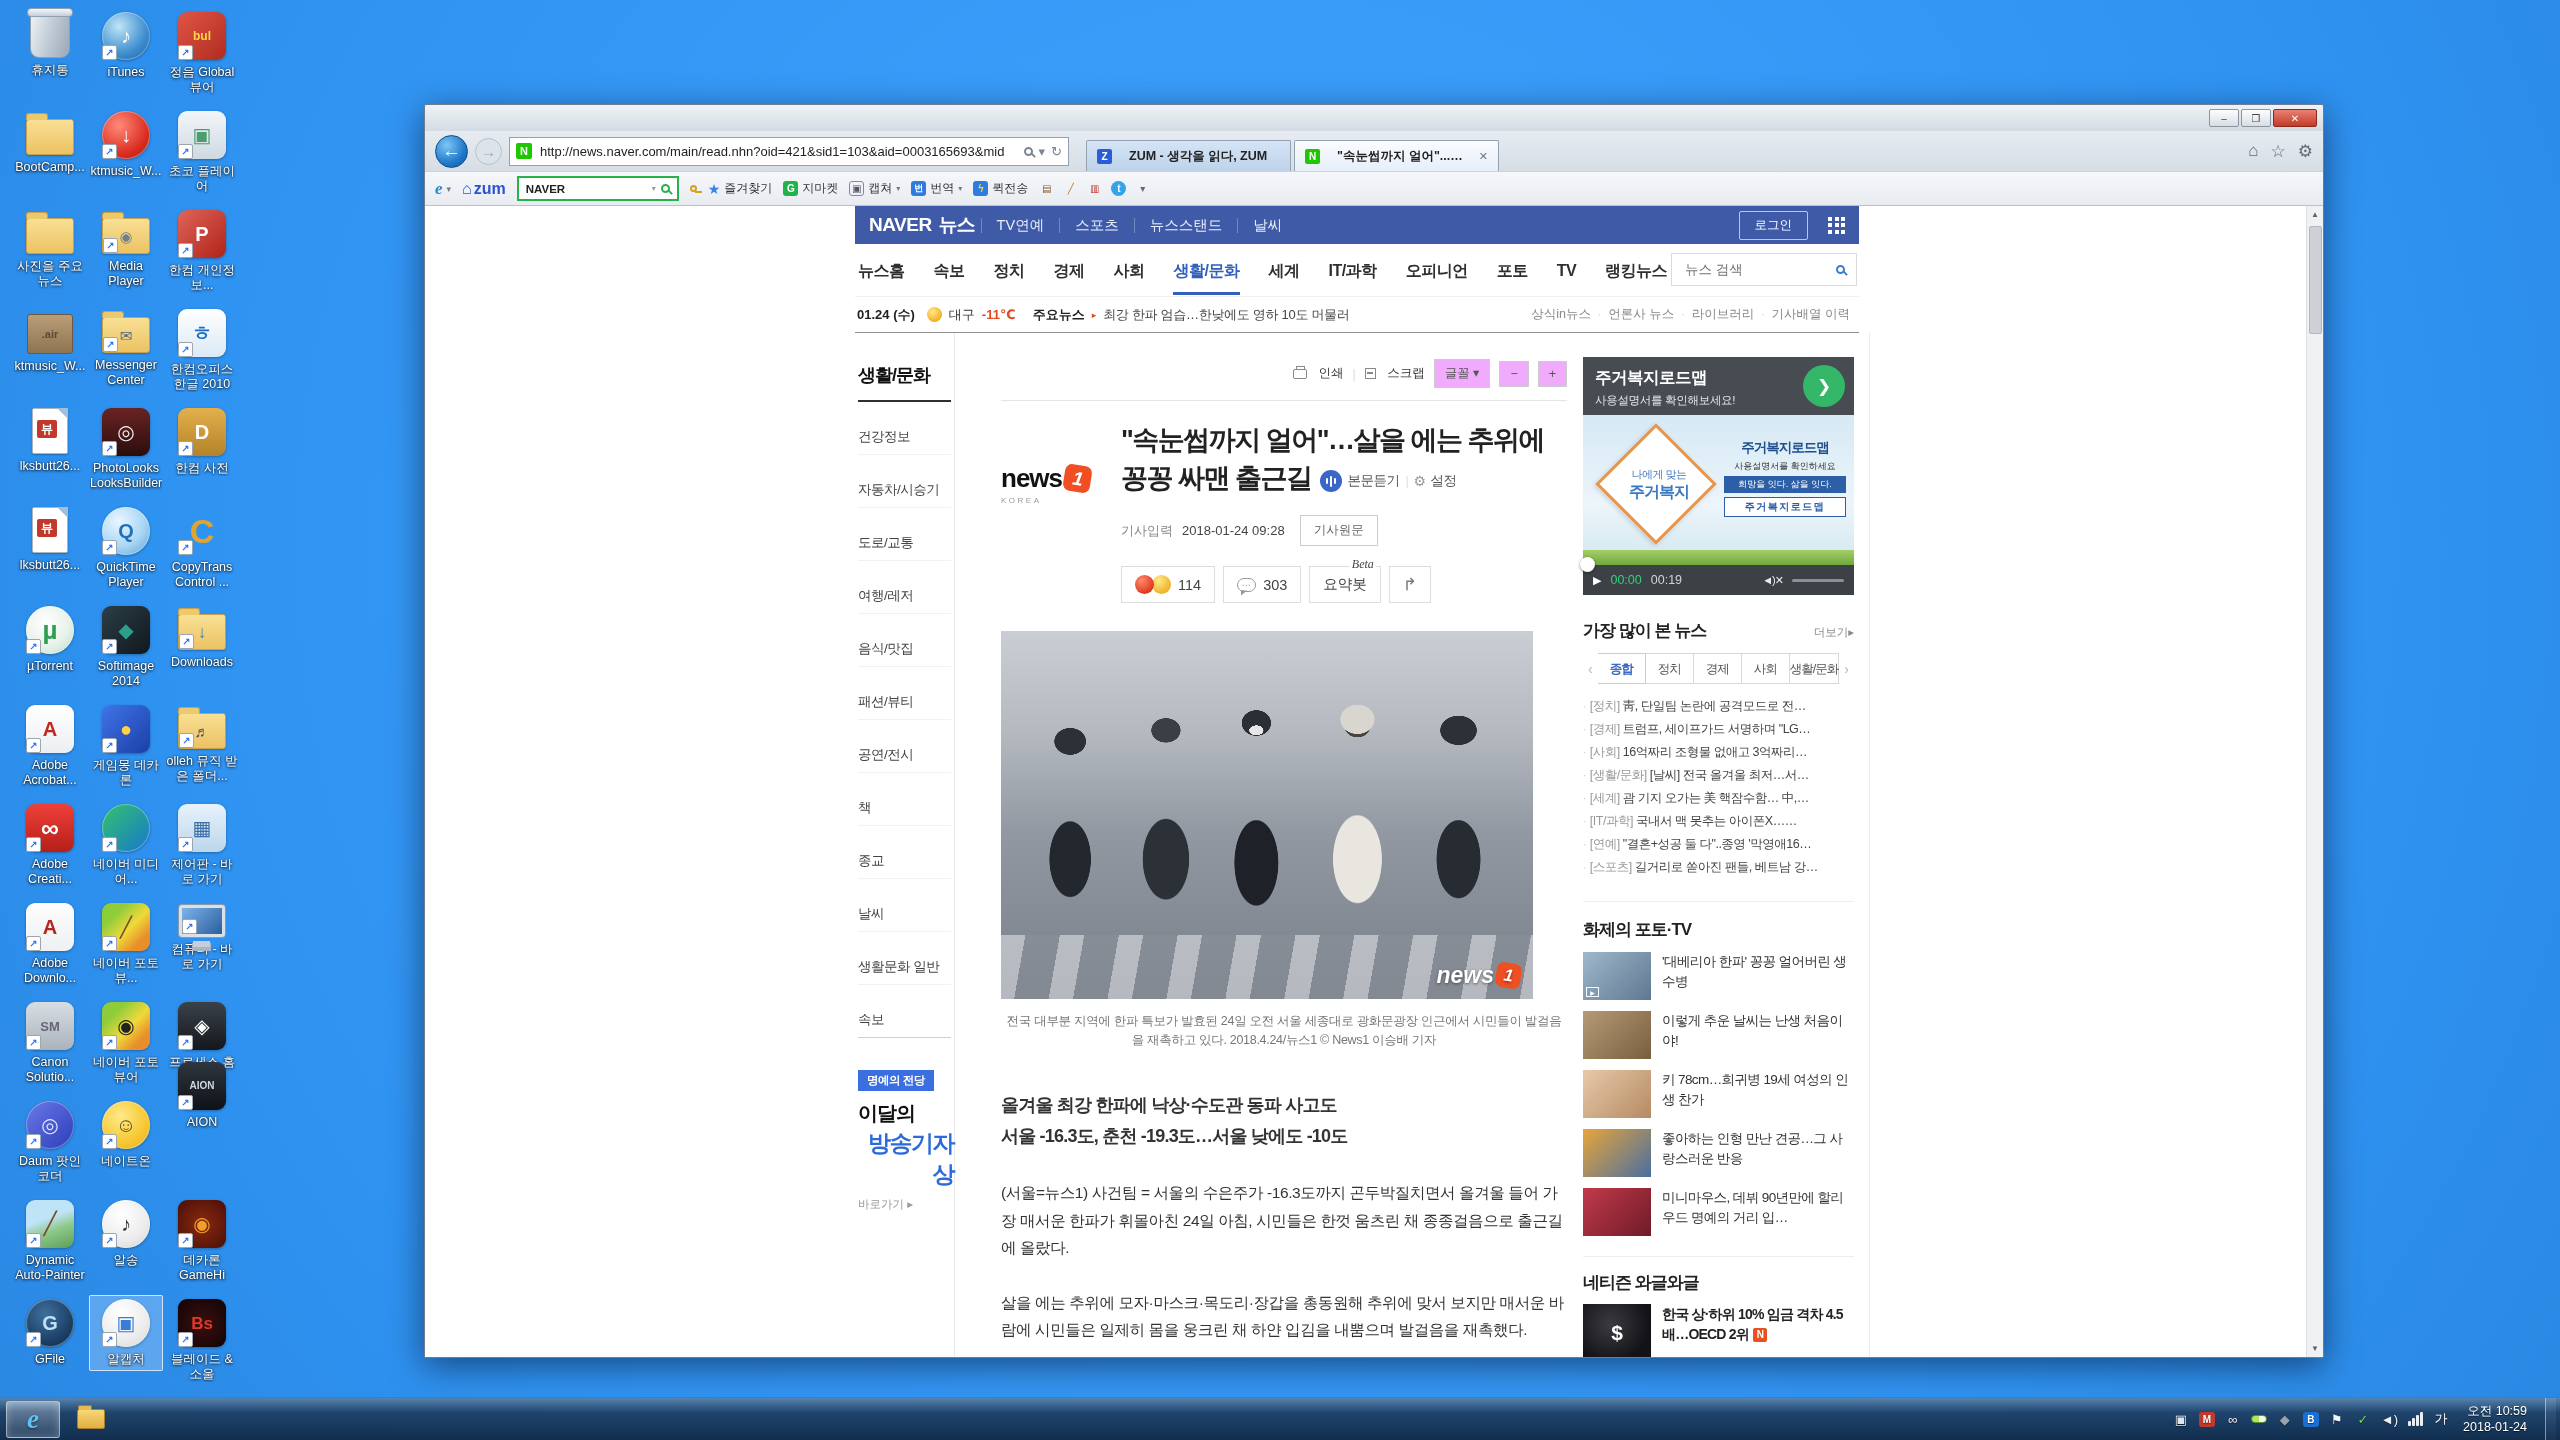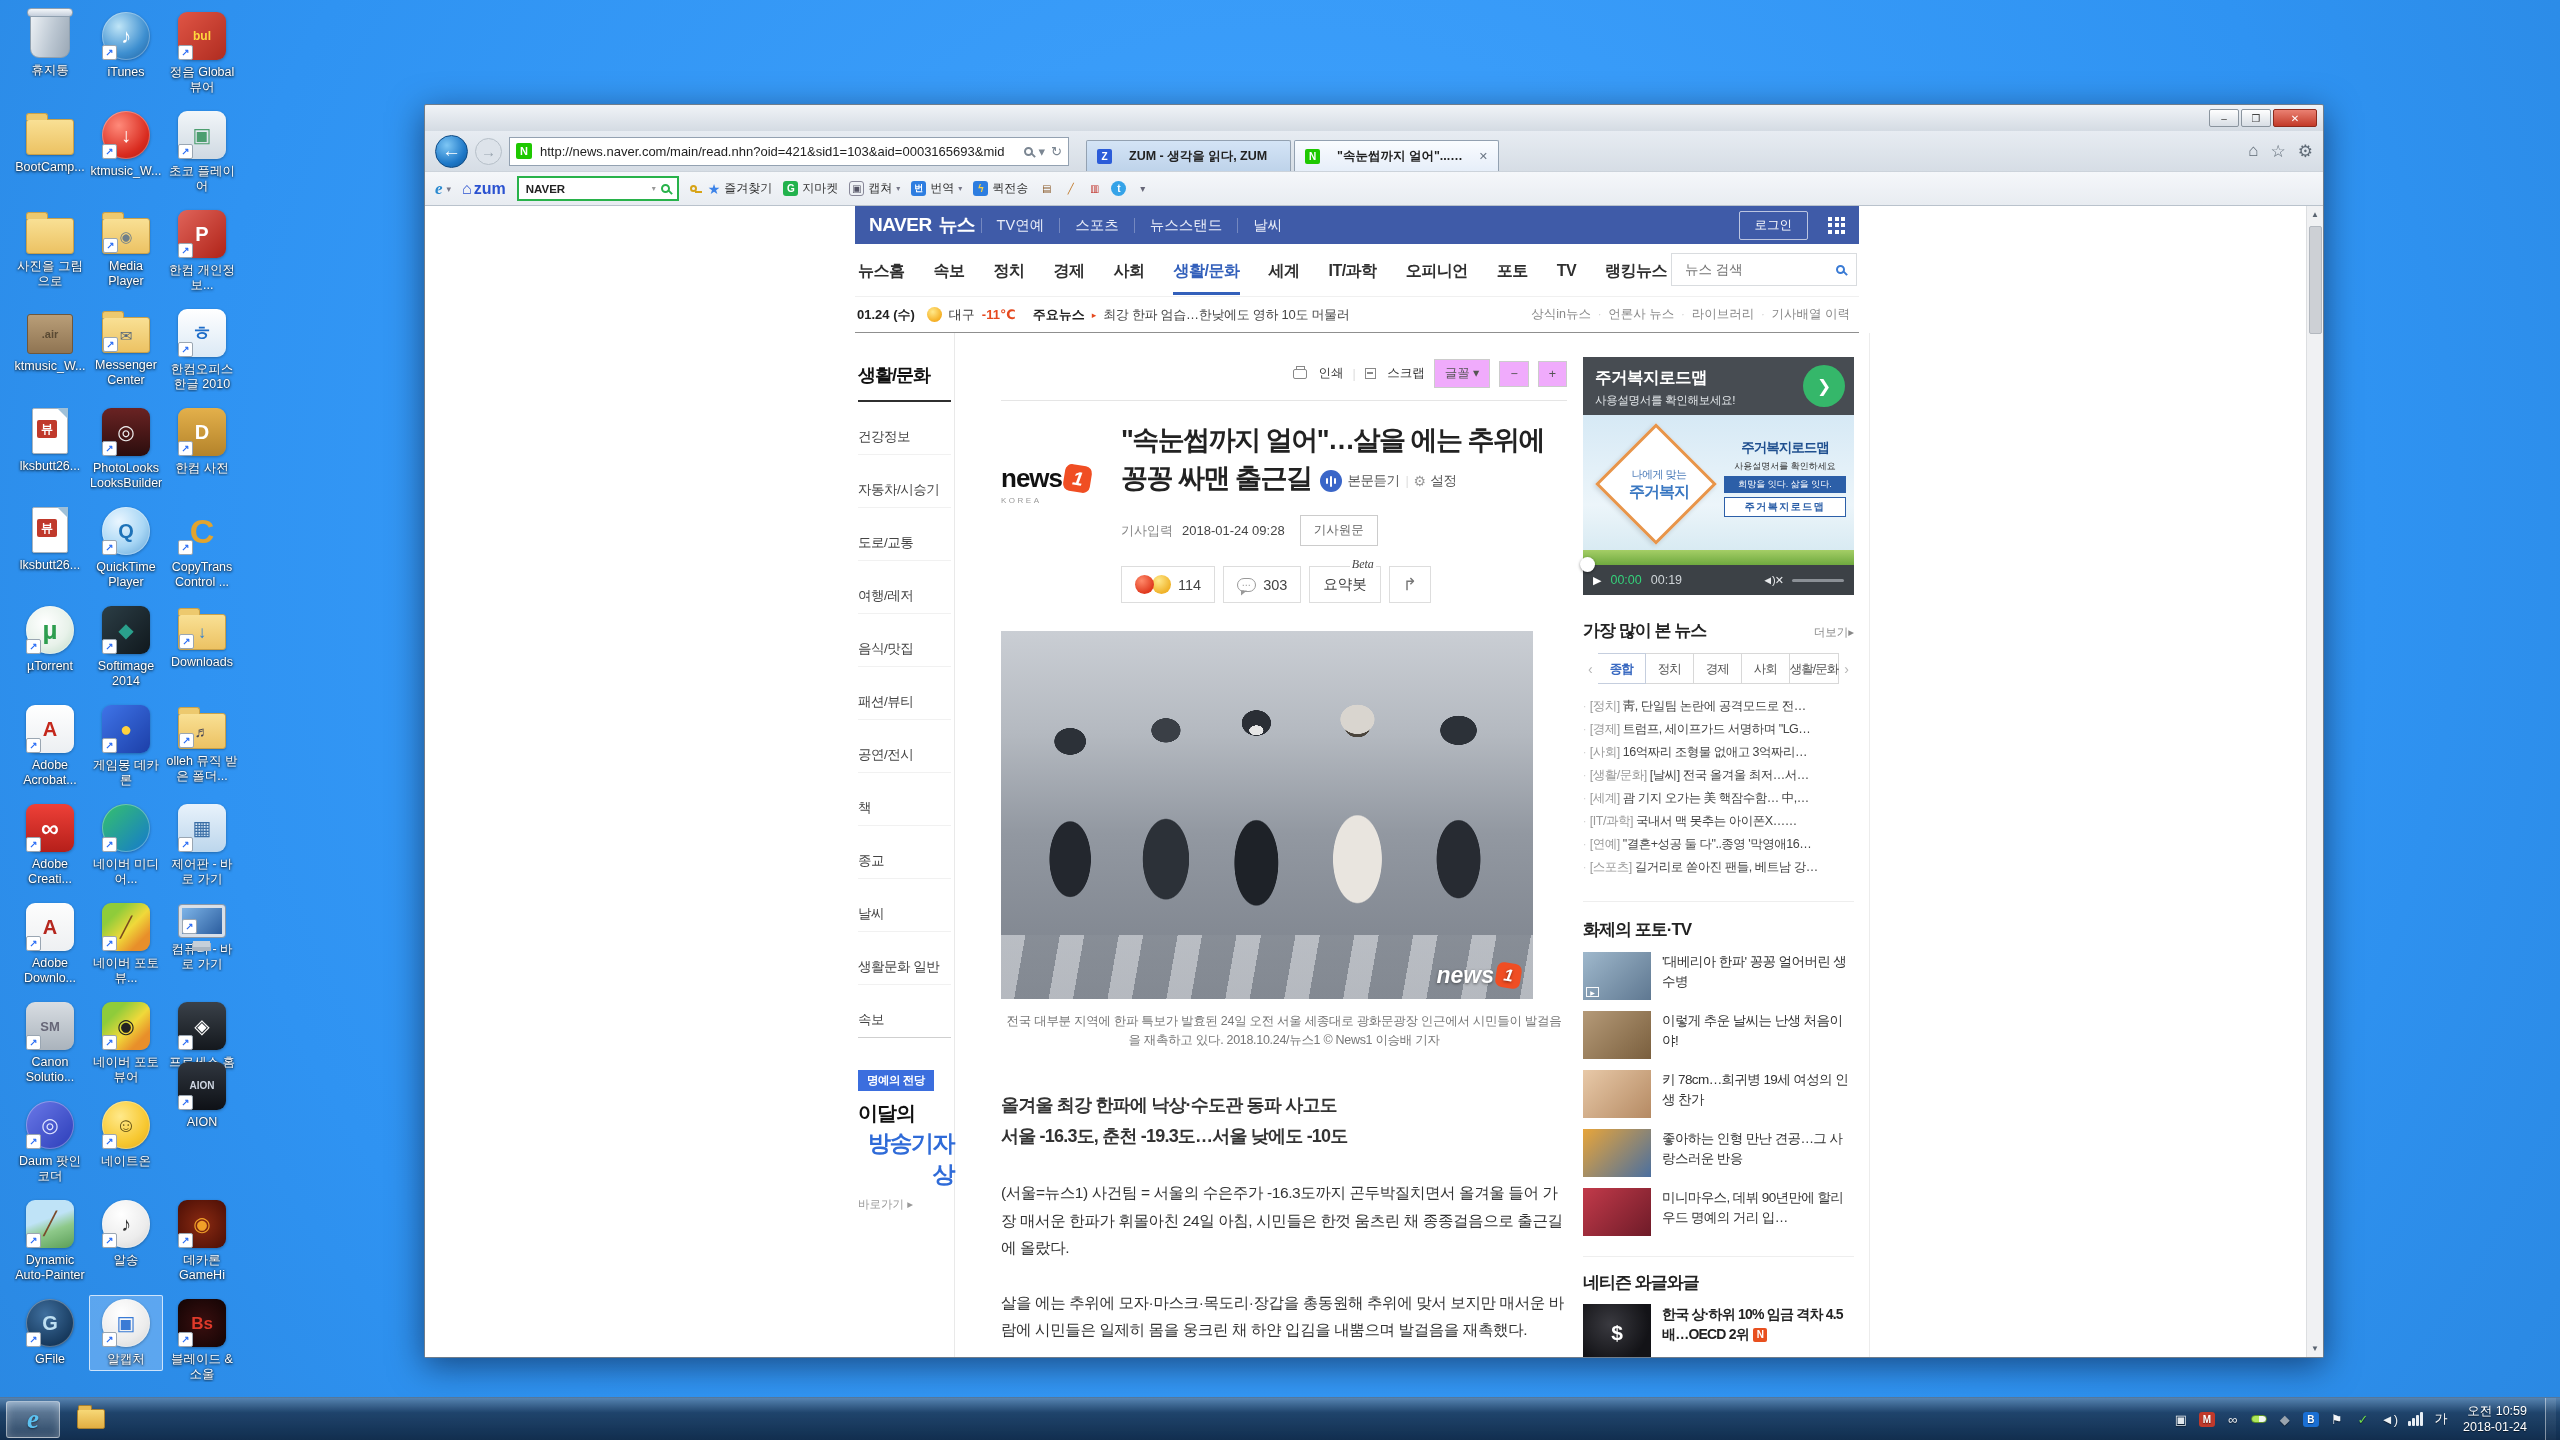--- a/index.html
+++ b/index.html
@@ -255,21 +255,21 @@
       </div>
       <div class="dcell" style="left: 165px; top: 107px;">
         <div class="dicon sh-square" style="background: linear-gradient(rgb(242, 246, 249), rgb(207, 217, 226));">
           <span class="dglyph" style="color: rgb(76, 158, 111);">▣</span>
           <span class="scarrow">↗</span>
         </div>
         <div class="dlabel">초코 플레이어</div>
       </div>
       <div class="dcell" style="left: 13px; top: 206px;">
         <div class="dicon sh-folder"></div>
-        <div class="dlabel">사진을 그림으로</div>
+        <div class="dlabel">사진을 주요뉴스</div>
       </div>
       <div class="dcell" style="left: 89px; top: 206px;">
         <div class="dicon sh-folder">
           <span class="dglyph" style="color: rgb(111, 127, 138); font-size: 15px;">◉</span>
           <span class="scarrow">↗</span>
         </div>
         <div class="dlabel">Media Player Center</div>
       </div>
       <div class="dcell" style="left: 165px; top: 206px;">
         <div class="dicon sh-square" style="background: linear-gradient(135deg, rgb(224, 100, 90), rgb(176, 35, 24));">
@@ -728,21 +728,21 @@
                   </div>
                 </div>
               </div>
             </div>
             <div class="photo">
               <span class="wm">
                   <span>news</span>
                   <span class="wone">1</span>
                 </span>
             </div>
-            <div class="caption">전국 대부분 지역에 한파 특보가 발효된 24일 오전 서울 세종대로 광화문광장 인근에서 시민들이 발걸음을 재촉하고 있다. 2018.10.24/뉴스1 © News1 이승배 기자</div>
+            <div class="caption">전국 대부분 지역에 한파 특보가 발효된 24일 오전 서울 세종대로 광화문광장 인근에서 시민들이 발걸음을 재촉하고 있다. 2018.4.24/뉴스1 © News1 이승배 기자</div>
             <div class="subhead">
               <div>올겨울 최강 한파에 낙상·수도관 동파 사고도</div>
               <div>서울 -16.3도, 춘천 -19.3도…서울 낮에도 -10도</div>
             </div>
             <div class="para">(서울=뉴스1) 사건팀 = 서울의 수은주가 -16.3도까지 곤두박질치면서 올겨울 들어 가장 매서운 한파가 휘몰아친 24일 아침, 시민들은 한껏 움츠린 채 종종걸음으로 출근길에 올랐다.</div>
             <div class="para">살을 에는 추위에 모자·마스크·목도리·장갑을 총동원해 추위에 맞서 보지만 매서운 바람에 시민들은 일제히 몸을 웅크린 채 하얀 입김을 내뿜으며 발걸음을 재촉했다.</div>
 
           </div>
           <div class="rsb">
             <div class="vad">

